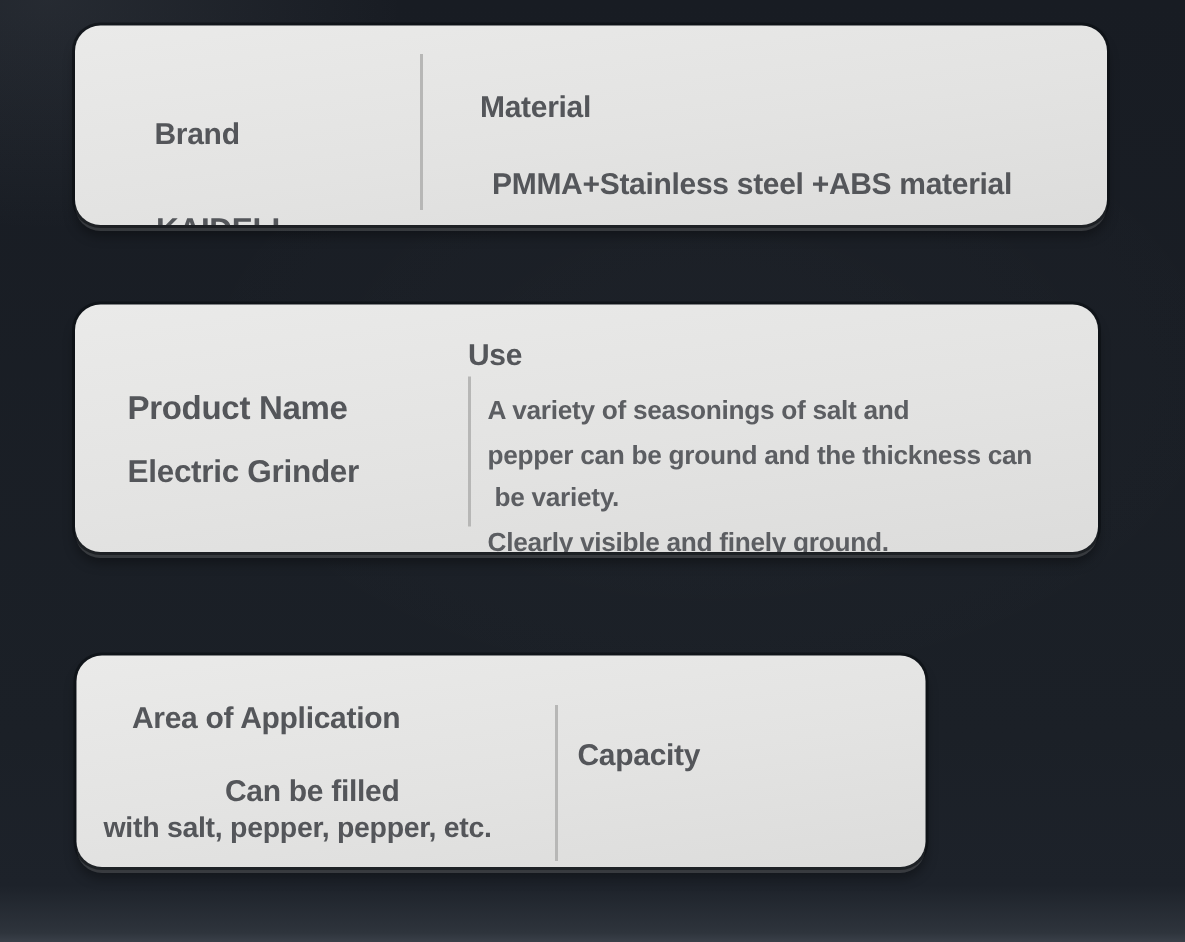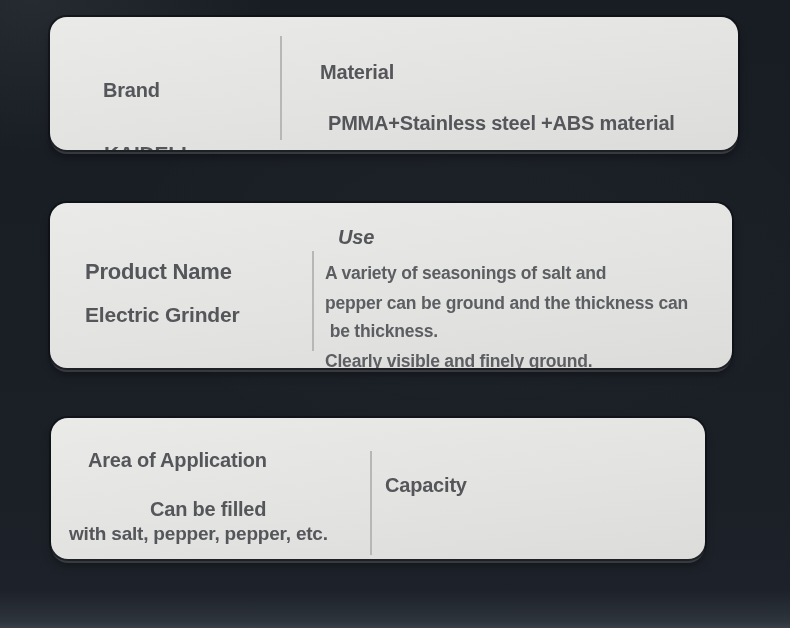--- a/index.html
+++ b/index.html
@@ -22,21 +22,21 @@
     border-radius: 17px;
     background: linear-gradient(172deg, #eaeae9 0%, #e3e3e2 55%, #dcdcdb 100%);
     box-shadow:
       0 0 0 2px rgba(10, 12, 16, 0.55),
       0 4px 0 rgba(222, 222, 220, 0.18),
       0 7px 8px rgba(0, 0, 0, 0.35);
     overflow: hidden;
   }
   .card1 { left: 50px; top: 17px;  width: 688px; height: 133px; }
   .card2 { left: 50px; top: 203px; width: 682px; height: 165px; }
-  .card3 { left: 51px; top: 418px; width: 654px; height: 141px; }
+  .card3 { left: 51px; top: 437px; width: 566px; height: 141px; }
 
   .vdiv { position: absolute; width: 2px; background: #b7b7b6; }
   .d1 { left: 230px; top: 19px; height: 104px; }
   .d2 { left: 262px; top: 48px; height: 100px; }
   .d3 { left: 319px; top: 33px;  height: 104px; }
 
   .t {
     position: absolute;
     color: #54565a;
     font-weight: bold;
@@ -46,21 +46,21 @@
     white-space: pre;
   }
   
   .c1-ll { left: 53px;  top: 61px; }
   .c1-lv { left: 54px;  top: 93px;  font-size: 21px; margin-top: 32px; }
   .c1-rl { left: 270px; top: 43px; text-align: right; }
   .c1-rv { left: 278px; top: 94px; }
   
   .c2-ll { left: 35px;  top: 57px;  font-size: 22px; }
   .c2-lv { left: 35px;  top: 100px; font-size: 21px; }
-  .c2-rl { left: 288px; top: 22px; font-style: italic; }
+  .c2-rl { left: 262px; top: 22px; }
   .c2-line { position: absolute; left: 275px; color: #5c5e62; font-weight: bold;
              font-size: 17.5px; line-height: 24px; letter-spacing: -0.2px; white-space: pre; }
   .c2-p0 { top: 58px; }
   .c2-p1 { top: 88px; }
   .c2-p2 { top: 116px; }
   .c2-p3 { top: 146px; }
   
   .c3-ll { left: 37px;  top: 30px; }
   .c3-l0 { left: 99px;  top: 79px; }
   .c3-l1 { left: 18px;  top: 104px; font-size: 19px; text-align: right; }
@@ -80,21 +80,21 @@
     <div class="t c1-rv">PMMA+Stainless steel +ABS material</div>
   </section>
 
   <section class="card card2">
     <div class="vdiv d2"></div>
     <div class="t c2-ll">Product Name</div>
     <div class="t c2-lv">Electric Grinder</div>
     <div class="t c2-rl">Use</div>
     <div class="c2-line c2-p0">A variety of seasonings of salt and</div>
     <div class="c2-line c2-p1">pepper can be ground and the thickness can</div>
-    <div class="c2-line c2-p2"> be thickness.</div>
+    <div class="c2-line c2-p2"> be variety.</div>
     <div class="c2-line c2-p3">Clearly visible and finely ground.</div>
   </section>
 
   <section class="card card3">
     <div class="vdiv d3"></div>
     <div class="t c3-ll">Area of Application</div>
     <div class="t c3-l0">Can be filled</div>
     <div class="t c3-l1">with salt, pepper, pepper, etc.</div>
     <div class="t c3-rl">Capacity</div>
   </section>

